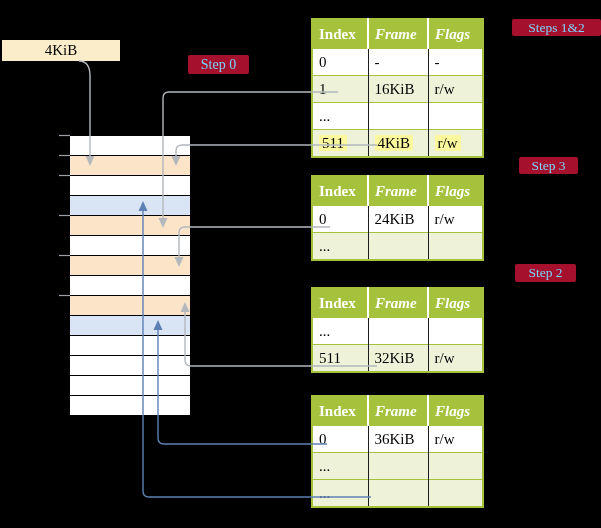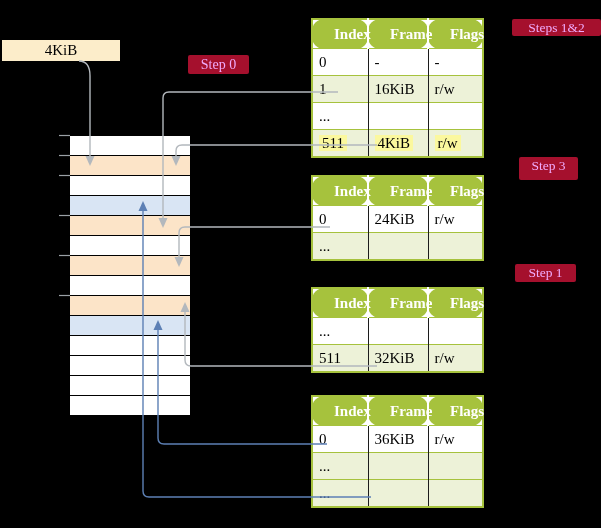--- a/index.html
+++ b/index.html
@@ -4,41 +4,41 @@
 <style>
   html,body{margin:0;padding:0;background:#000;}
   #stage{position:relative;width:601px;height:528px;background:#000;overflow:hidden;
          font-family:"Liberation Serif", serif;}
 
   
   .kib{position:absolute;left:2px;top:40px;width:118px;height:21px;line-height:21px;
        text-align:center;background:var(--frame-box,#fcedca);color:#000;font-size:15px;z-index:3;}
 
   
-  .badge{position:absolute;background:var(--badge-red,#a5102d);color:#f0abfc;text-align:center;
+  .badge{position:absolute;background:var(--badge-red,#a5102d);color:#7dd3fc;text-align:center;
          border-radius:2px;z-index:3;}
   .b0{left:188px;top:55px;width:61px;height:19px;line-height:19px;font-size:14px;}
   .b12{left:512px;top:19px;width:89px;height:17px;line-height:17px;font-size:13.5px;}
-  .b3{left:519px;top:157px;width:59px;height:23px;line-height:17px;font-size:13.5px;}
+  .b3{left:519px;top:157px;width:59px;height:17px;line-height:17px;font-size:13.5px;}
   .b4{left:515px;top:264px;width:61px;height:18px;line-height:18px;font-size:13.5px;}
 
   
   .stack{position:absolute;left:70px;top:135px;width:120px;border-top:1px solid #000;z-index:1;}
   .mrow{height:20px;border-bottom:1px solid #000;box-sizing:border-box;}
   .mrow.free{background:#fff;}
   .mrow.page-table{background:var(--page-table-fill,#fce4c8);}
   .mrow.data-page{background:var(--data-page-fill,#d9e5f4);}
 
   
   table.pt{position:absolute;left:311px;width:171px;border-collapse:collapse;table-layout:fixed;
            border:2px solid var(--table-green,#a6c23d);background:#fff;z-index:2;}
   table.t0{top:18px;} table.t1{top:175px;} table.t2{top:287px;} table.t3{top:395px;}
   table.pt th{background:var(--table-green,#a6c23d);color:#fff;font-weight:bold;font-size:15px;
-              height:28px;text-align:left;padding:0 0 0 21px;border-radius:12px;}
-  table.pt th + th{border-left:2px solid #fff;}
+              height:28px;text-align:left;padding:0 0 0 6px;}
+  table.pt th + th{border-left:2px solid #fff;font-style:italic;}
   table.pt td{height:26px;font-size:15px;color:#000;padding:0 0 0 6px;
               border-top:1.5px solid var(--table-green,#a6c23d);background:#fff;}
   table.pt td + td{border-left:1px solid #1c1c1c;}
   table.pt tr.shaded td{background:var(--row-shade,#edf2d8);}
   .hl{background:var(--highlight-yellow,#fbf89e);padding:0 3px;}
   col.c1{width:56px;} col.c2{width:60px;} col.c3{width:55px;}
 
   
   svg.overlay{position:absolute;left:0;top:0;z-index:10;pointer-events:none;}
   .garrow path{fill:none;stroke:var(--connector-gray,#b3b8bd);stroke-width:1.4;}
@@ -50,21 +50,21 @@
 </head>
 <body>
 
 <div id="stage">
 
   <div class="kib">4KiB</div>
 
   <div class="badge b0">Step 0</div>
   <div class="badge b12">Steps 1&amp;2</div>
   <div class="badge b3">Step 3</div>
-  <div class="badge b4">Step 1</div>
+  <div class="badge b4">Step 2</div>
 
   <div class="stack">
       <div class="mrow free"></div>
       <div class="mrow page-table"></div>
       <div class="mrow free"></div>
       <div class="mrow data-page"></div>
       <div class="mrow page-table"></div>
       <div class="mrow free"></div>
       <div class="mrow page-table"></div>
       <div class="mrow free"></div>

